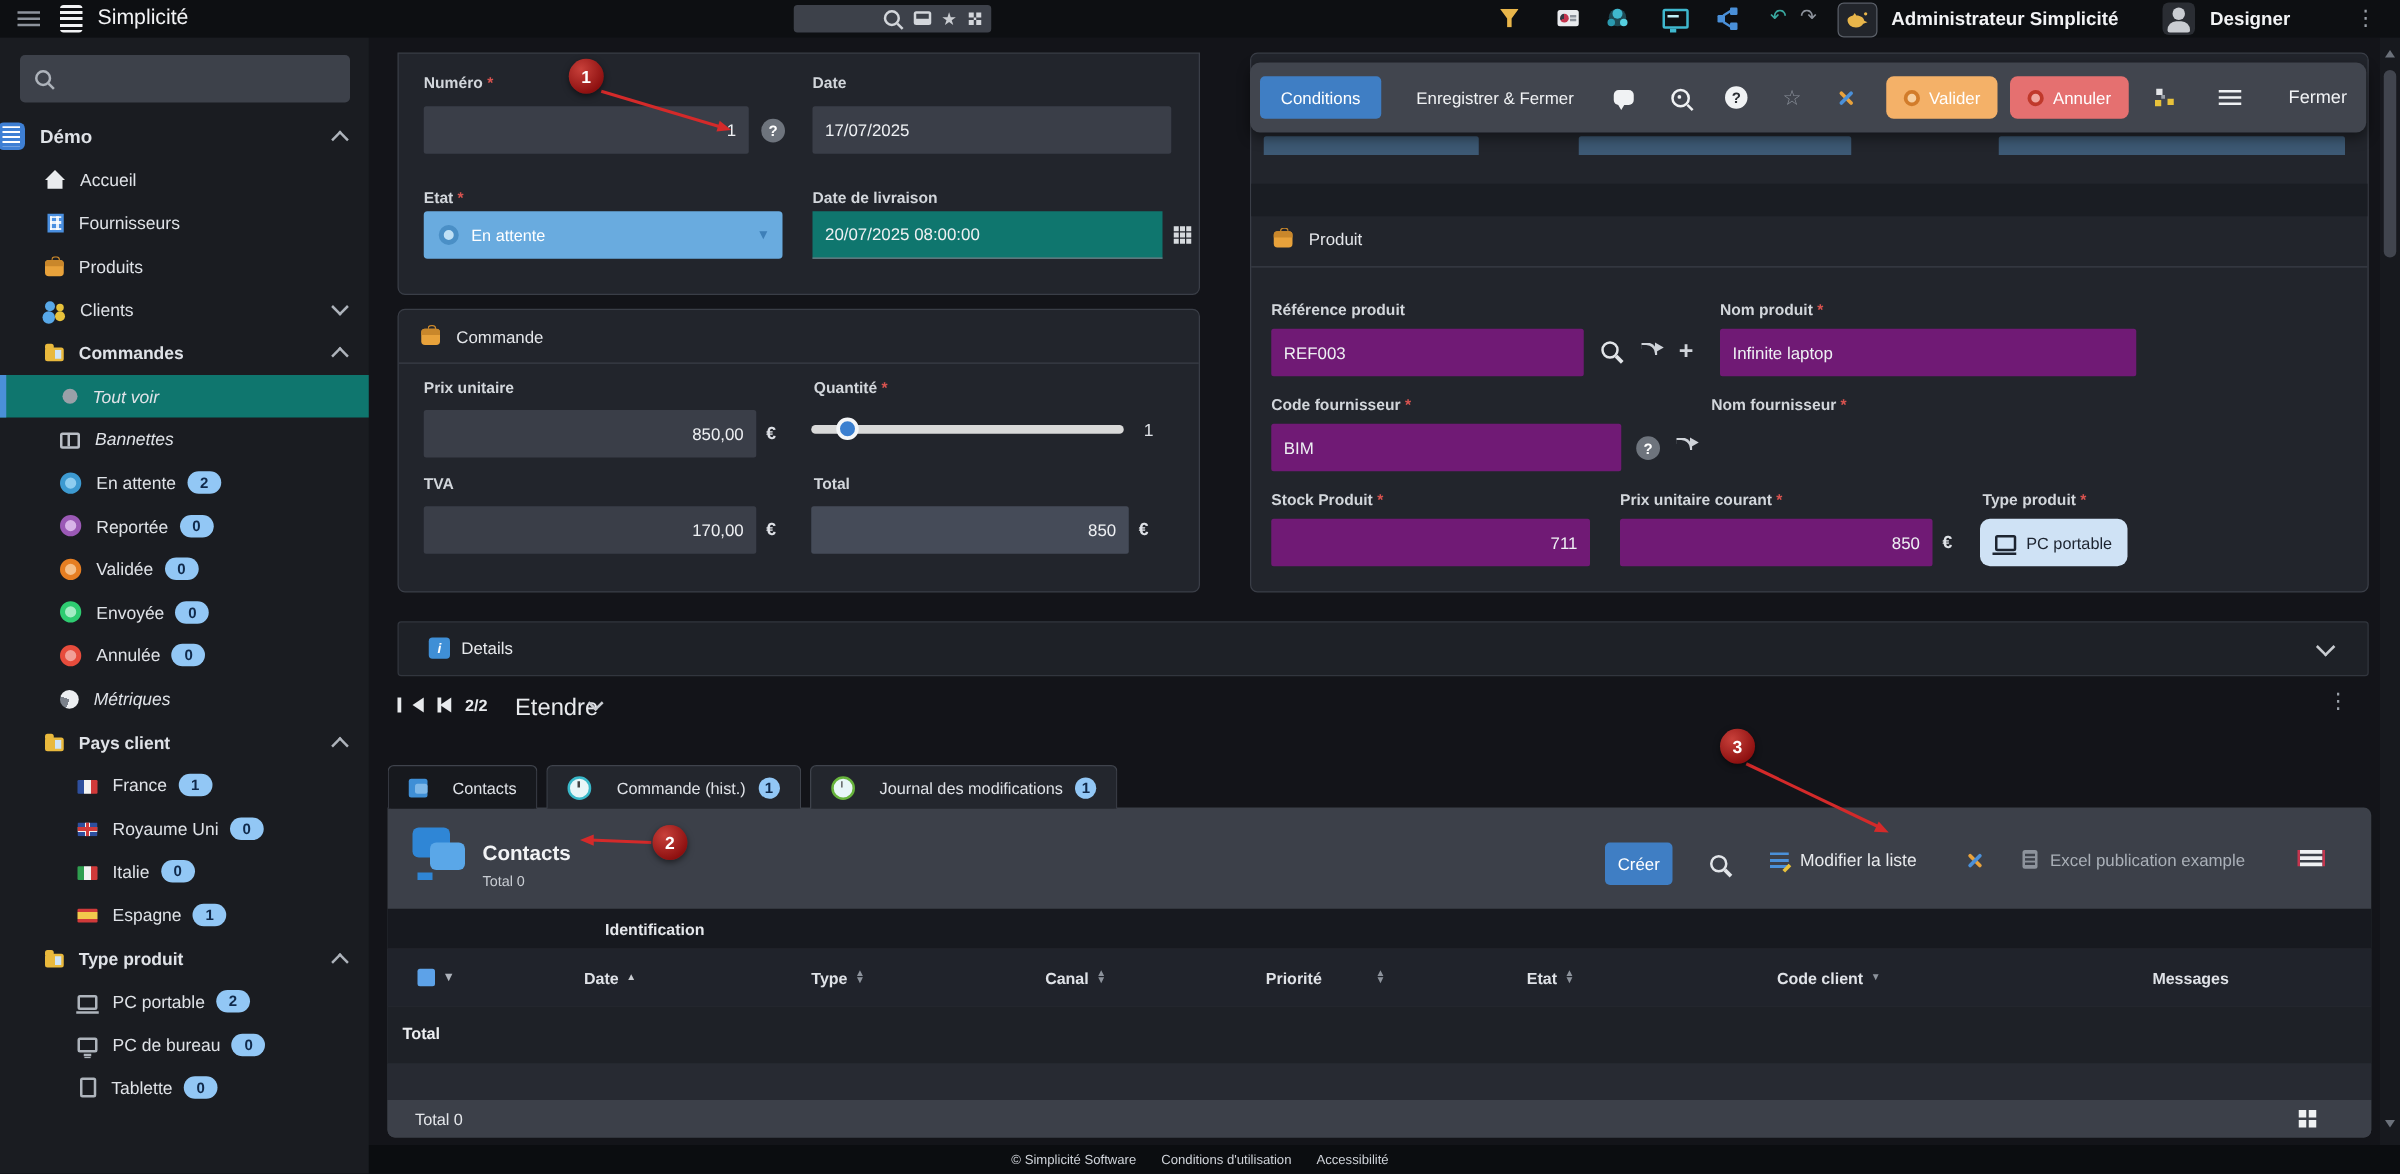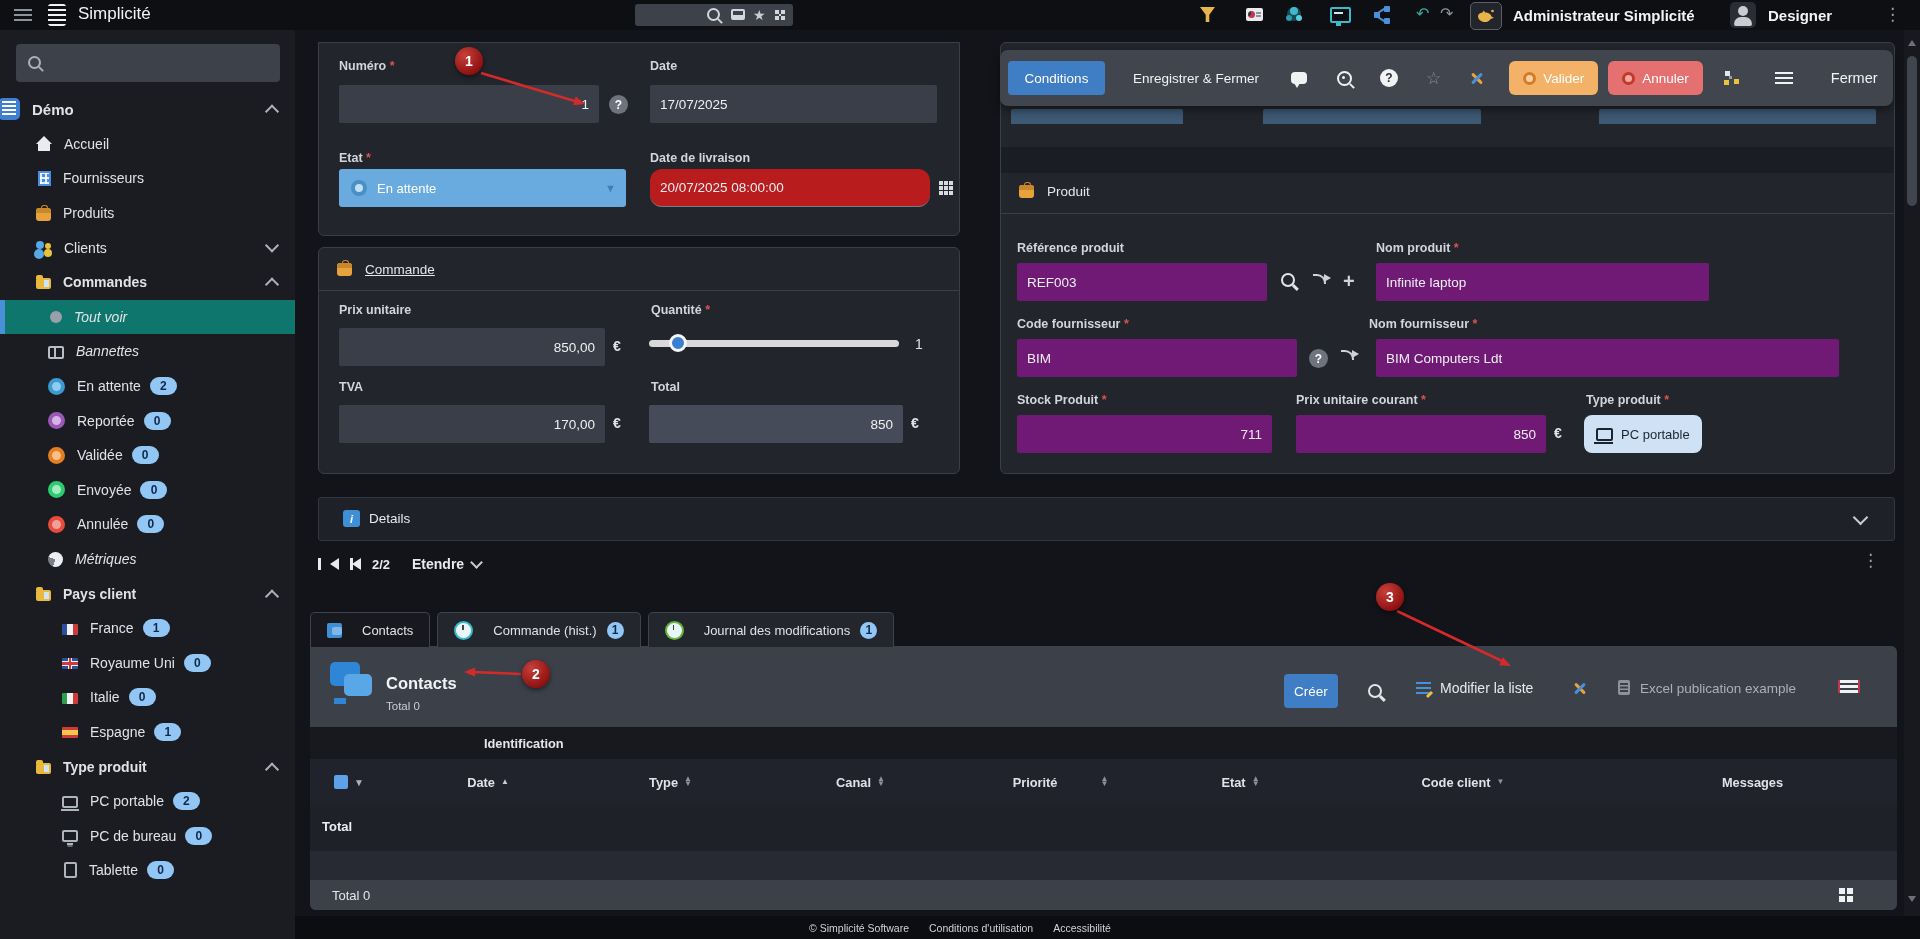--- a/index.html
+++ b/index.html
@@ -113,21 +113,21 @@
   .i-desktop::after{content:"";position:absolute;left:3px;bottom:-5px;width:6px;height:2px;background:#aeb4bc;box-shadow:0 2px 0 -0.5px #aeb4bc;}
   .i-tablet{border:2px solid #aeb4bc;border-radius:2px;width:9px;height:12px;margin-left:2px;}
   
   .panel{position:absolute;background:#22252c;border:1px solid #3a3e47;border-radius:6px;}
   .lbl{position:absolute;font-size:12.5px;font-weight:bold;color:#d2d6db;white-space:nowrap;}
   .req::after{content:" *";color:#d9534f;}
   .inp{position:absolute;height:38px;background:#3a3e48;border:none;border-radius:2px;color:#eef0f3;
     font-size:13.5px;padding:0 10px;box-sizing:border-box;}
   .inp.blue{background:#701a75;}
   .inp.ralign{text-align:right;}
-  .inp.underline{background:#b91c1c;border-bottom:1px solid #767c86;border-radius:12px;}
+  .inp.underline{background:#0f766e;border-bottom:1px solid #767c86;border-radius:0;}
   .cur{position:absolute;font-size:14px;font-weight:bold;color:#dfe2e7;}
   .helpc{position:absolute;width:19px;height:19px;border-radius:50%;background:#6e747d;color:#fff;
     font-size:12px;font-weight:bold;display:flex;align-items:center;justify-content:center;cursor:pointer;}
   .sect-h{position:absolute;font-size:13.5px;color:#e4e6ea;}
   .divider{position:absolute;height:1px;background:#3a3e47;}
   .etat-select{position:absolute;background:#69abdf;border-radius:3px;display:flex;align-items:center;cursor:pointer;}
   .etat-select .ring{width:8px;height:8px;border:4px solid #4a8fc6;border-radius:50%;background:#bfe0f5;margin:0 10px 0 12px;}
   .etat-select .txt{font-size:13px;color:#fff;}
   .etat-select .car{position:absolute;right:10px;color:#3d7fb8;font-size:11px;}
   .slider-track{position:absolute;height:7px;border-radius:4px;background:#d9d9d9;cursor:pointer;}
@@ -434,21 +434,21 @@
     <span class="txt">En attente</span>
     <span class="car">▼</span>
   </div>
   <div class="lbl" style="left:331px;top:108px;">Date de livraison</div>
   <input class="inp underline" style="left: 331px; top: 126px; width: 280px;" value="20/07/2025 08:00:00">
   <span class="grid9" style="left:620px;top:138px;"></span>
 </div>
 
 <div class="panel" style="left:318px;top:247px;width:640px;height:225px;">
   <span class="micon i-box" style="position:absolute;left:18px;top:13px;"></span>
-  <div class="sect-h" style="left:46px;top:14px;text-decoration:underline;">Commande</div>
+  <div class="sect-h" style="left:46px;top:14px;">Commande</div>
   <div class="divider" style="left:0;top:42px;width:100%;"></div>
 
   <div class="lbl" style="left:20px;top:55px;">Prix unitaire</div>
   <input class="inp ralign" style="left: 20px; top: 80px; width: 266px;" value="850,00">
   <span class="cur" style="left:294px;top:90px;">€</span>
 
   <div class="lbl req" style="left:332px;top:55px;">Quantité</div>
   <div class="slider-track" style="left:330px;top:92px;width:250px;">
     <span class="slider-handle" style="left:20px;"></span>
   </div>
@@ -479,21 +479,20 @@
   <span class="redir" style="position:absolute;left:312px;top:231px;"></span>
   <span class="plus" style="position:absolute;left:342px;top:228px;">+</span>
   <div class="lbl req" style="left:375px;top:198px;">Nom produit</div>
   <input class="inp blue" style="left: 375px; top: 220px; width: 333px;" value="Infinite laptop">
 
   <div class="lbl req" style="left:16px;top:274px;">Code fournisseur</div>
   <input class="inp blue" style="left: 16px; top: 296px; width: 280px;" value="BIM">
   <div class="helpc" style="left:308px;top:306px;">?</div>
   <span class="redir" style="position:absolute;left:340px;top:307px;"></span>
   <div class="lbl req" style="left:368px;top:274px;">Nom fournisseur</div>
-  <input class="inp blue" style="left: 375px; top: 296px; width: 463px;" value="BIM Computers Ldt">
 
   <div class="lbl req" style="left:16px;top:350px;">Stock Produit</div>
   <input class="inp blue ralign" style="left: 16px; top: 372px; width: 255px;" value="711">
   <div class="lbl req" style="left:295px;top:350px;">Prix unitaire courant</div>
   <input class="inp blue ralign" style="left: 295px; top: 372px; width: 250px;" value="850">
   <span class="cur" style="left:553px;top:382px;">€</span>
   <div class="lbl req" style="left:585px;top:350px;">Type produit</div>
   <div class="type-pill" style="left:583px;top:372px;">
     <span class="i-laptop-dk"></span>
     <span class="txt">PC portable</span>
@@ -522,21 +521,21 @@
 </div>
 
 <div class="details-bar">
   <span class="ic-info" style="left:24px;top:12px;">i</span>
   <span style="position:absolute;left:50px;top:13px;font-size:13.5px;">Details</span>
   <span class="chevd" style="right:28px;top:14px;"></span>
 </div>
 <span class="ic-first" style="left:330px;top:558px;"></span>
 <span class="ic-prev" style="left:352px;top:558px;"></span>
 <span class="abs" style="left:372px;top:557px;font-size:13px;font-weight:bold;">2/2</span>
-<span class="abs" style="left:412px;top:556px;font-size:14px;font-weight:bold;cursor:pointer;">Etendre</span>
+<span class="abs" style="left:412px;top:556px;font-size:19px;font-weight:normal;cursor:pointer;">Etendre</span>
 <span class="chevd" style="left:472px;top:558px;width:7px;height:7px;"></span>
 <span class="ic-dots glyph" style="left:1862px;top:552px;cursor:pointer;">⋮</span>
 
 <div class="tabs">
 
 <div class="tab active">
       <span class="micon i-chat" style="width:15px;height:15px;"></span>
       <span>Contacts</span>
 
     </div>

